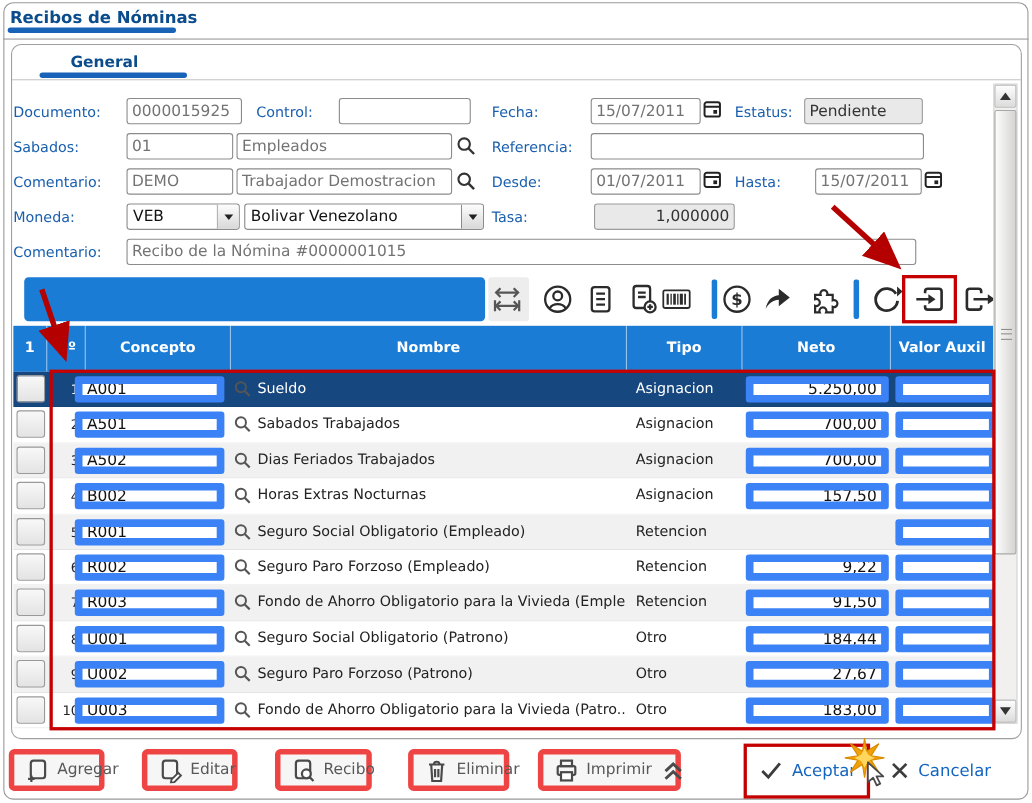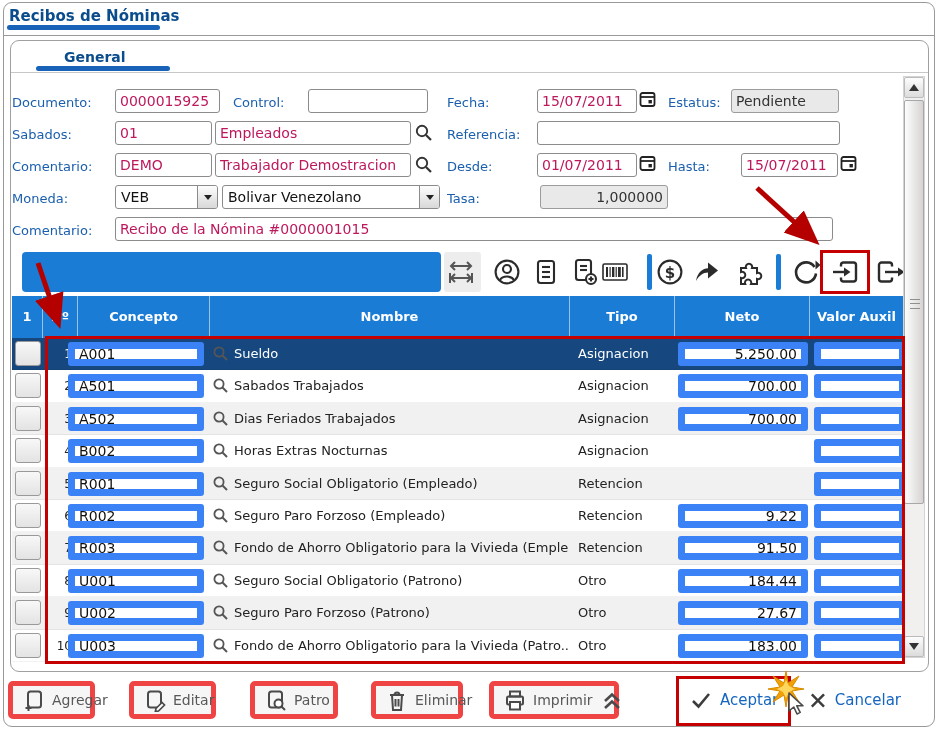--- a/index.html
+++ b/index.html
@@ -11,21 +11,21 @@
   #page-title{position:absolute;left:9px;top:7px;font-size:15px;font-weight:bold;color:#0a4c8c;}
   #title-underline{position:absolute;left:7px;top:25px;width:153px;height:5px;background:#1863b8;border-radius:3px;}
 
   #panel{position:absolute;left:10px;top:40px;width:919px;height:632px;border:1px solid #a0a0a0;border-radius:9px;background:#fff;box-sizing:border-box;overflow:hidden;}
   #tab-general-label{position:absolute;left:64px;top:49px;font-size:14px;font-weight:bold;color:#0a4c8c;}
   #tab-underline{position:absolute;left:36px;top:66px;width:134px;height:5px;background:#1863b8;border-radius:3px;}
   #tabrow-line{position:absolute;left:11px;top:72px;width:917px;height:1px;background:#c7c7c7;}
 
   
   .lbl{position:absolute;font-size:13px;color:#1a5fae;white-space:nowrap;}
-  .ti{position:absolute;height:24px;box-sizing:border-box;border:1px solid #8b8b8b;border-radius:3px;background:#fff;color:#be185d;
+  .ti{position:absolute;height:24px;box-sizing:border-box;border:1px solid #8b8b8b;border-radius:3px;background:#fff;color:#737373;
       font-family:"DejaVu Sans","Liberation Sans",sans-serif;font-size:14px;padding:0 4px;outline:none;}
   .ti.dis{background:#e9e9e9;border-color:#9c9c9c;color:#333;}
   .ti.num{text-align:right;}
   .calbtn{position:absolute;width:17px;height:21px;background:#fff;border:none;padding:0;cursor:pointer;}
   .mag{position:absolute;width:20px;height:20px;}
   .ddl{position:absolute;height:24px;box-sizing:border-box;border:1px solid #8b8b8b;border-radius:3px;background:#fff;display:flex;align-items:center;}
   .ddl .txt{flex:1;font-size:14px;color:#111;padding-left:5px;white-space:nowrap;overflow:hidden;}
   .ddl .dd-btn{width:19px;height:22px;background:linear-gradient(#fdfdfd,#d8d8d8);border-left:1px solid #8b8b8b;border-radius:0 2px 2px 0;
       display:flex;align-items:center;justify-content:center;cursor:pointer;}
   .ddl .dd-btn::after{content:"";border-left:4px solid transparent;border-right:4px solid transparent;border-top:5px solid #222;}
@@ -315,20 +315,21 @@
       <span class="c-num">4</span>
       <input class="inp inp-conc" value="B002" style="">
       <span class="c-mag">
         <svg width="18" height="18" viewBox="0 0 18 18">
               <circle cx="7" cy="7" r="4.6" fill="none" stroke="#555" stroke-width="1.8"></circle>
               <line x1="10.5" y1="10.5" x2="15" y2="15" stroke="#555" stroke-width="2"></line>
             </svg>
       </span>
       <span class="c-nombre">Horas Extras Nocturnas</span>
       <span class="c-tipo">Asignacion</span>
+      <input class="inp inp-neto" value="157,50" style="">
       <input class="inp inp-valor" style="">
     </div>
         <div class="grow alt">
       <button class="selbtn"></button>
       <span class="c-num">5</span>
       <input class="inp inp-conc" value="R001" style="">
       <span class="c-mag">
         <svg width="18" height="18" viewBox="0 0 18 18">
               <circle cx="7" cy="7" r="4.6" fill="none" stroke="#555" stroke-width="1.8"></circle>
               <line x1="10.5" y1="10.5" x2="15" y2="15" stroke="#555" stroke-width="2"></line>
@@ -439,21 +440,21 @@
       <path d="M12,19.5 l6,-6 l2.5,2.5 l-6,6 l-3.2,0.7 Z" fill="#fff" stroke-width="1.7"></path>
     </svg>
     <span>Editar</span>
   </button>
   <button class="act" style="left:250px;width:88px">
     <svg width="22" height="23" viewBox="0 0 22 23" fill="none" stroke="#4a4a4a" stroke-width="2">
       <rect x="4" y="2.5" width="13" height="16" rx="2.5"></rect>
       <circle cx="13.5" cy="14.5" r="4" fill="#fff"></circle>
         <line x1="16.5" y1="17.5" x2="20" y2="21"></line>
     </svg>
-    <span>Patro</span>
+    <span>Recibo</span>
   </button>
   <button class="act" style="left:371px;width:92px">
     <svg width="22" height="23" viewBox="0 0 22 23" fill="none" stroke="#4a4a4a" stroke-width="2">
       <line x1="4" y1="6" x2="18" y2="6"></line>
         <path d="M8.5,6 a2.5,2.5 0 0 1 5,0"></path>
       <path d="M6,6 l1,15 h8 l1,-15"></path>
         <line x1="9.5" y1="10" x2="9.5" y2="17.5"></line>
         <line x1="12.5" y1="10" x2="12.5" y2="17.5"></line>
     </svg>
     <span>Eliminar</span>

